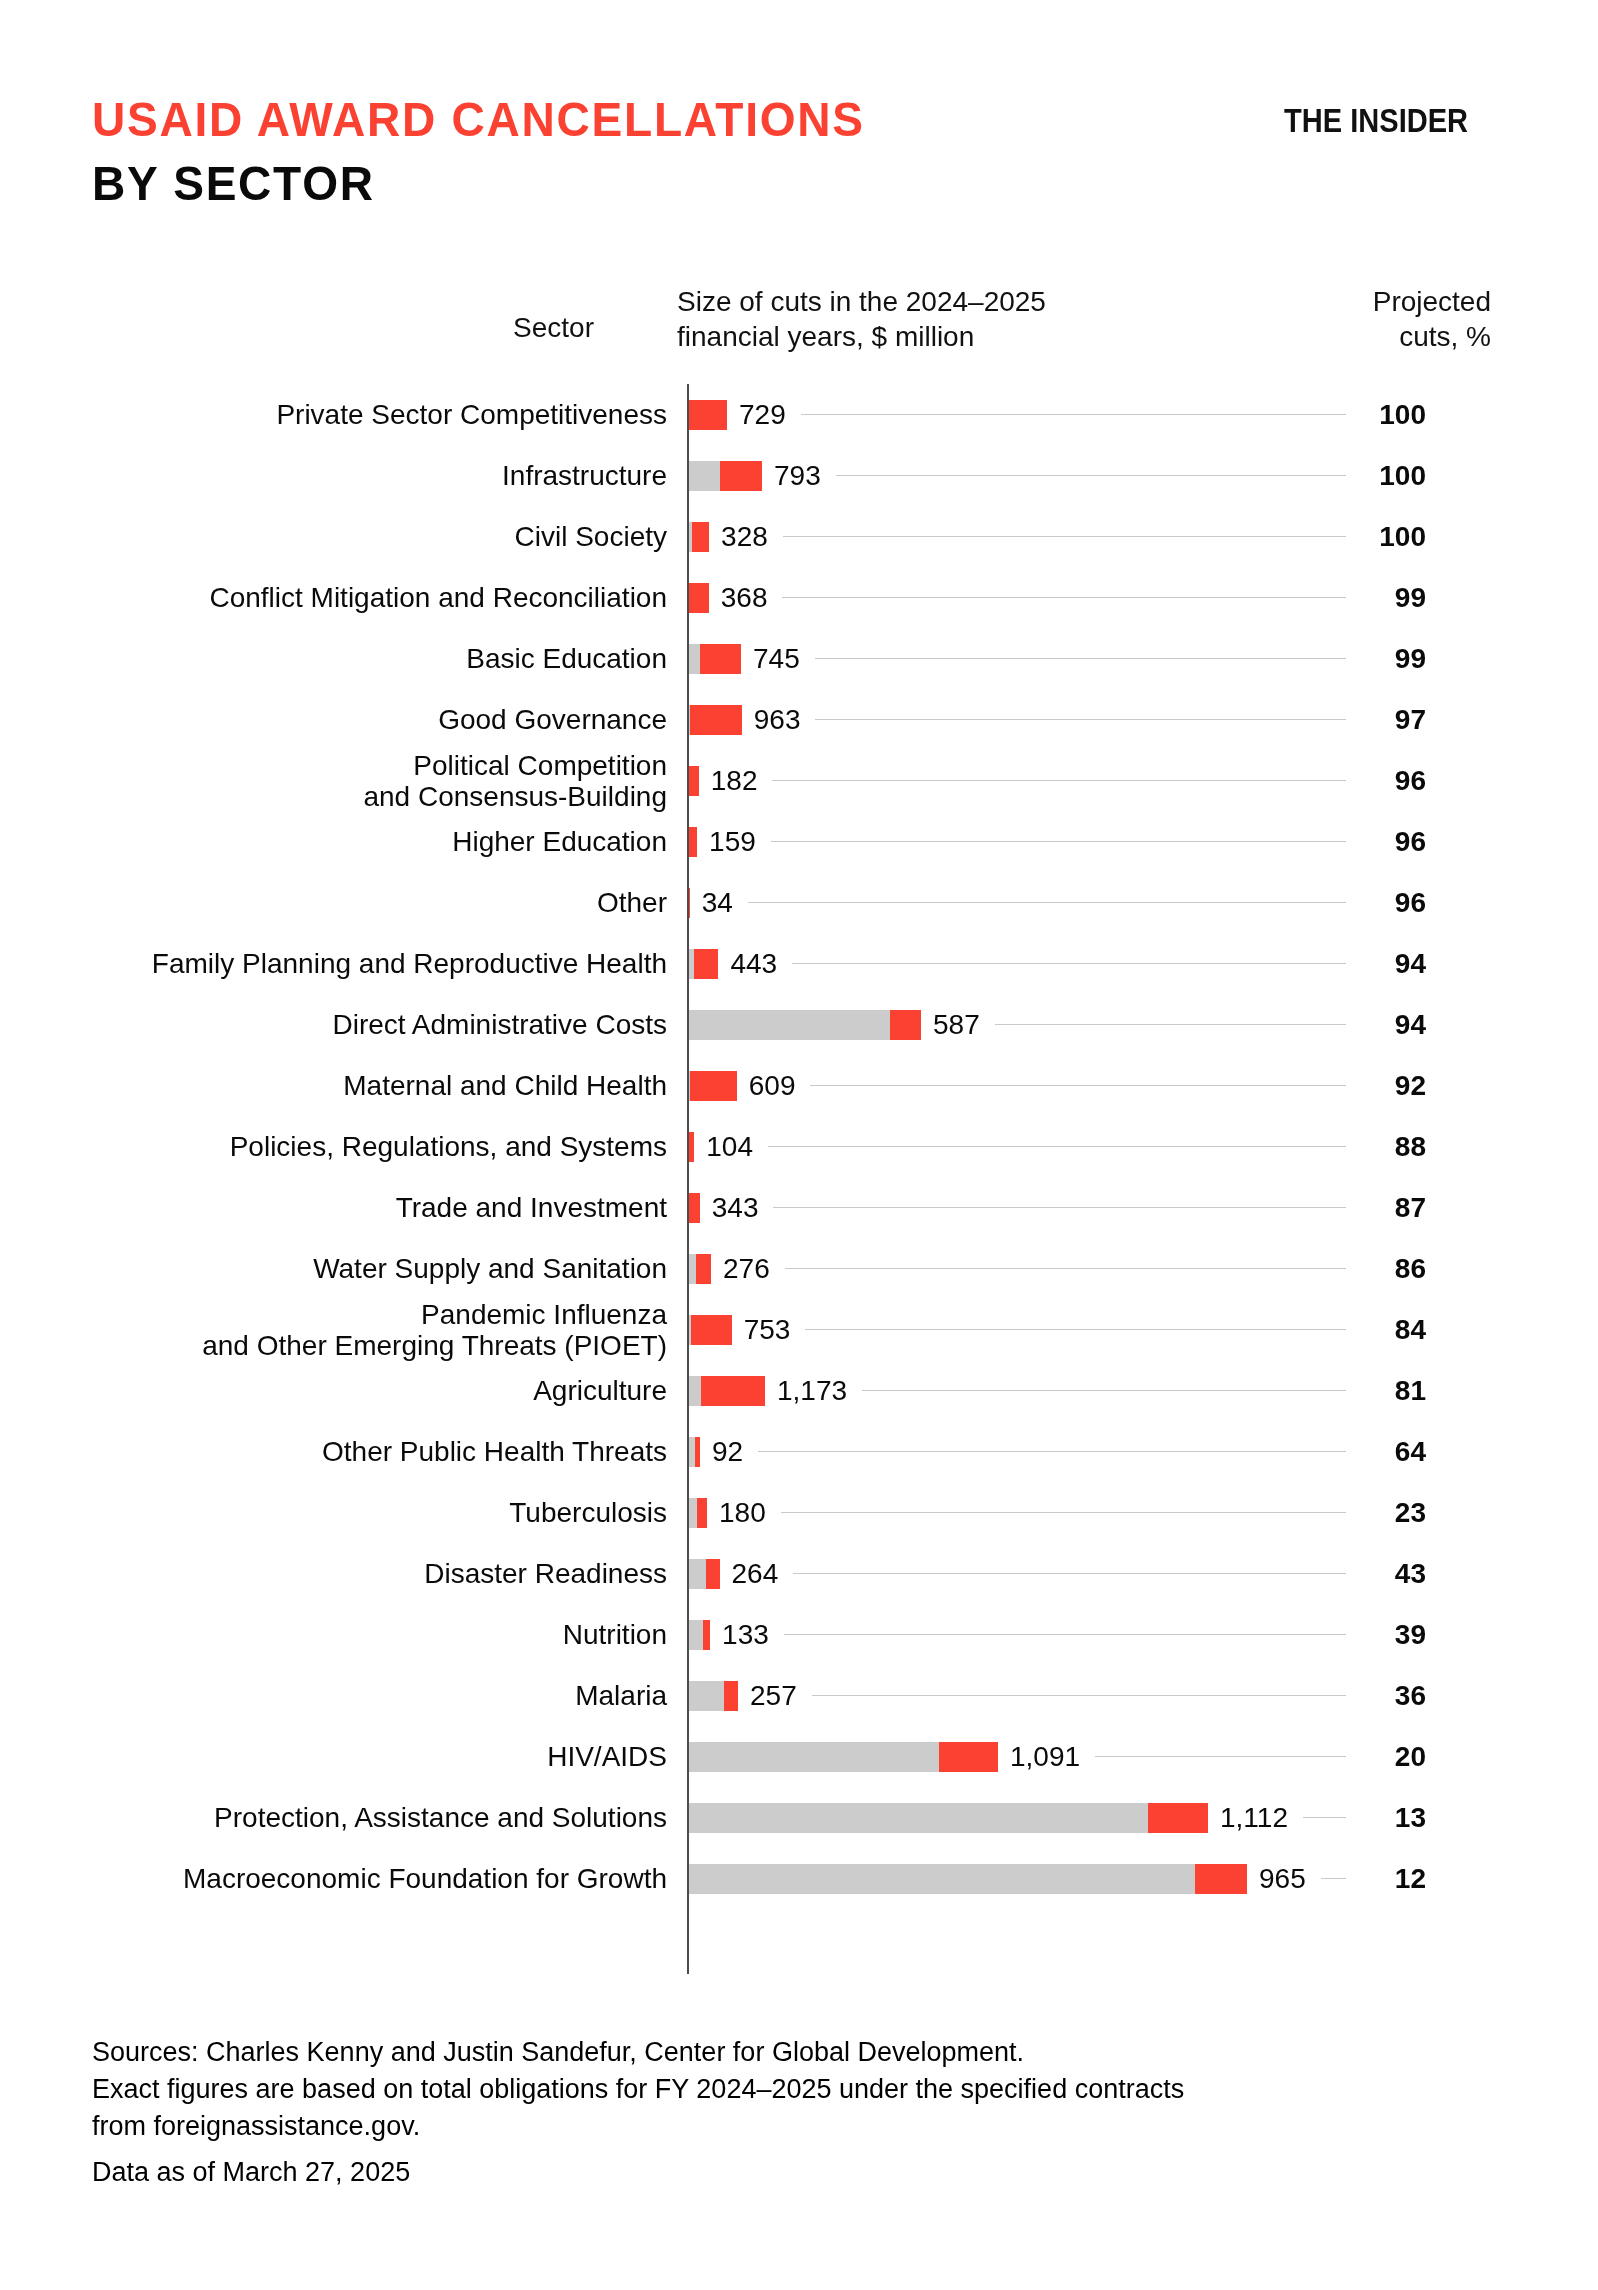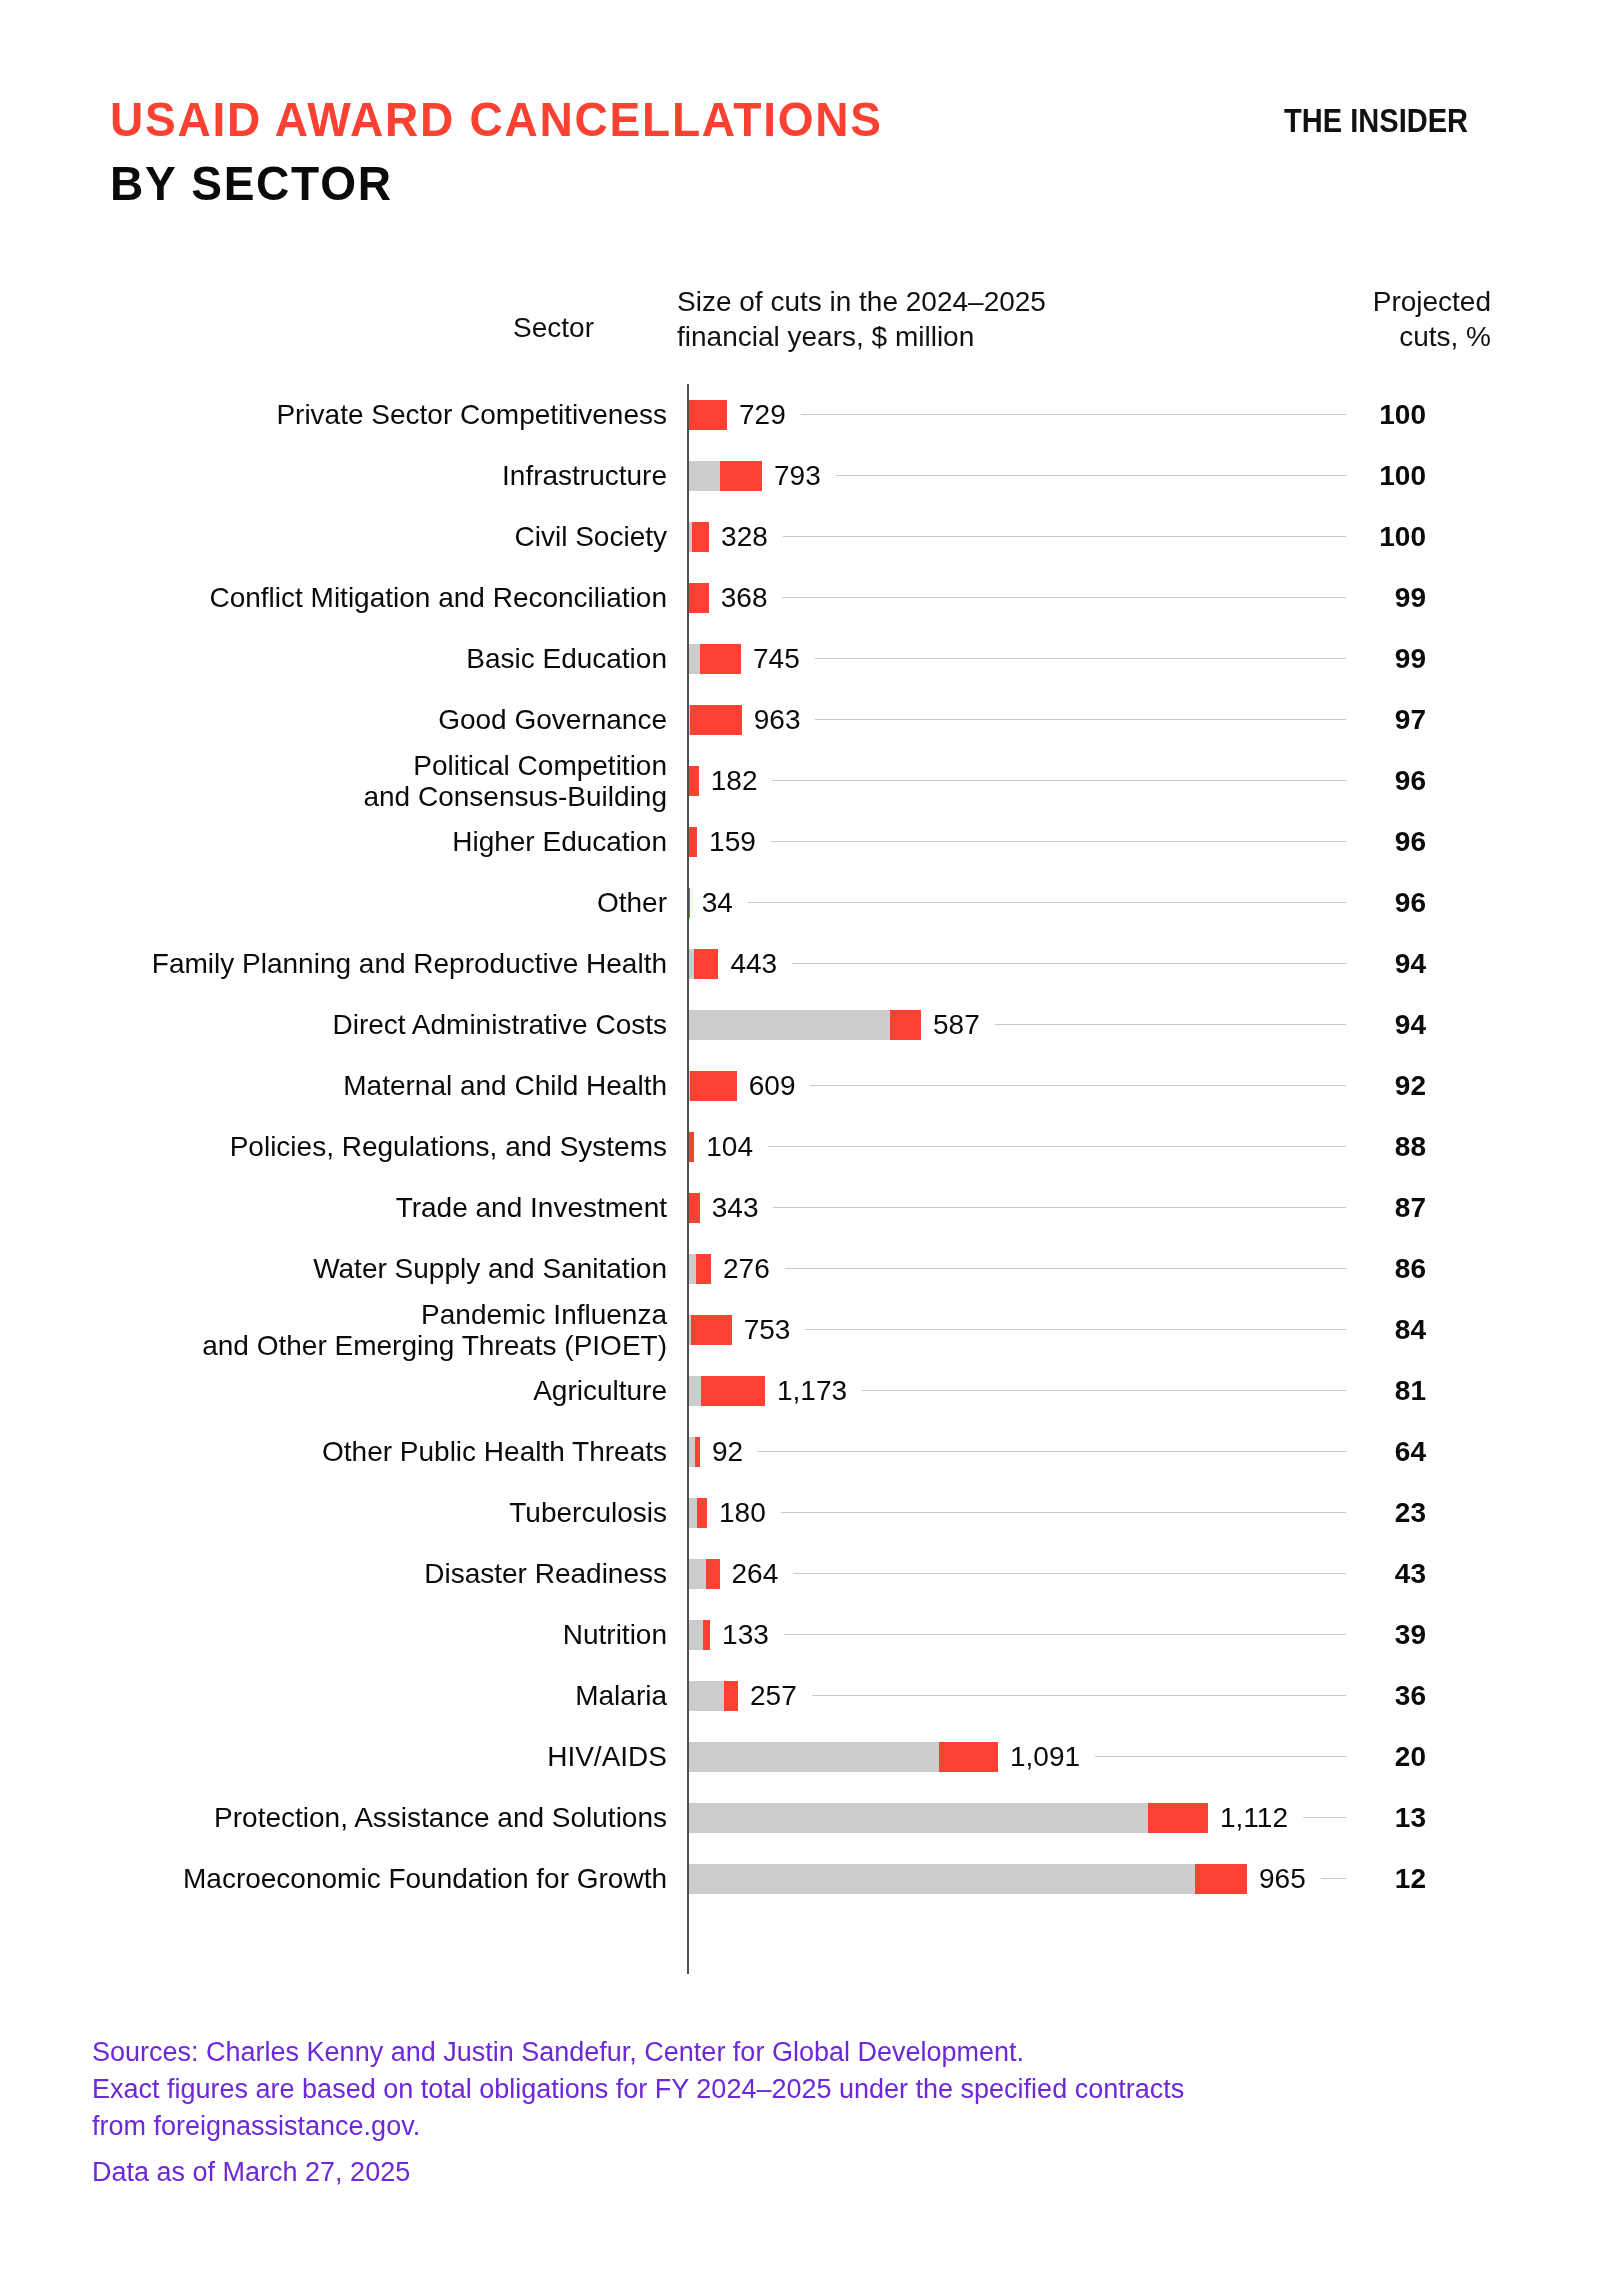--- a/index.html
+++ b/index.html
@@ -5,21 +5,21 @@
   html,body{margin:0;padding:0;background:#ffffff;}
   .page{
     position:relative;
     width:1599px;height:2291px;
     background:#fff;
     font-family:"Liberation Sans","DejaVu Sans",sans-serif;
     color:#0a0a0a;
     overflow:hidden;
   }
   
-  .title-block{position:absolute;left:110px;top:92px;}
+  .title-block{position:absolute;left:92px;top:92px;}
   .title-main{
     font-size:48px;font-weight:bold;letter-spacing:1.8px;
     transform:scaleX(.96);transform-origin:left center;
     white-space:nowrap;
   }
   .title-sub{
     font-size:48px;font-weight:bold;letter-spacing:1.8px;color:#0a0a0a;
     transform:scaleX(.96);transform-origin:left center;
     margin-top:9.2px;white-space:nowrap;
   }
@@ -350,21 +350,21 @@
       <div class="seg-gray" style="width: 508px; background: rgb(204, 204, 204);"></div>
       <div class="seg-red" style="width: 52px; background: rgb(250, 65, 50);"></div>
     </div>
     <div class="val">965</div>
     <div class="leader" style="background: rgb(201, 201, 201);"></div>
     <div class="pct">12</div>
   </div>
 </div>
   </div>
 
-  <div class="footer" style="color: #6d28d9;">
+  <div class="footer" style="color: #000000;">
     <p style="white-space:pre-line;">Sources: Charles Kenny and Justin Sandefur, Center for Global Development.
 Exact figures are based on total obligations for FY 2024–2025 under the specified contracts
 from foreignassistance.gov.</p>
     <p class="data-line">Data as of March 27, 2025</p>
   </div>
 
 </div>
 
 
 </body></html>

